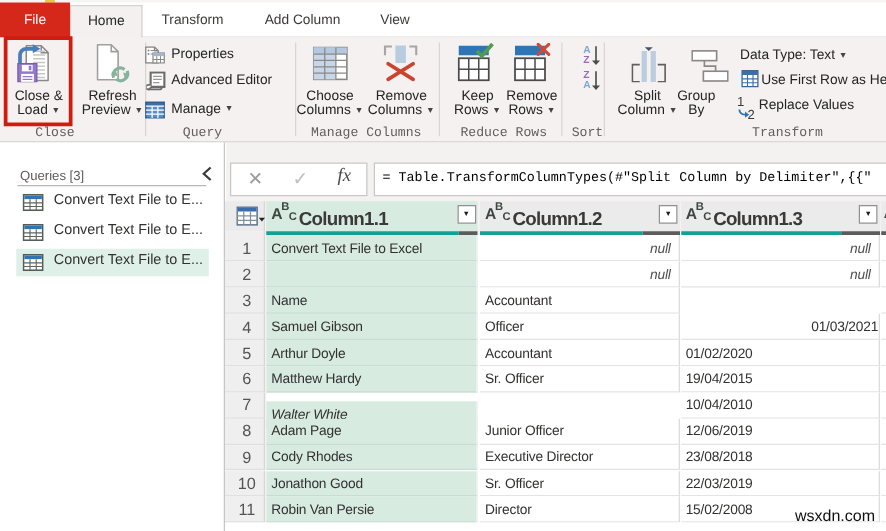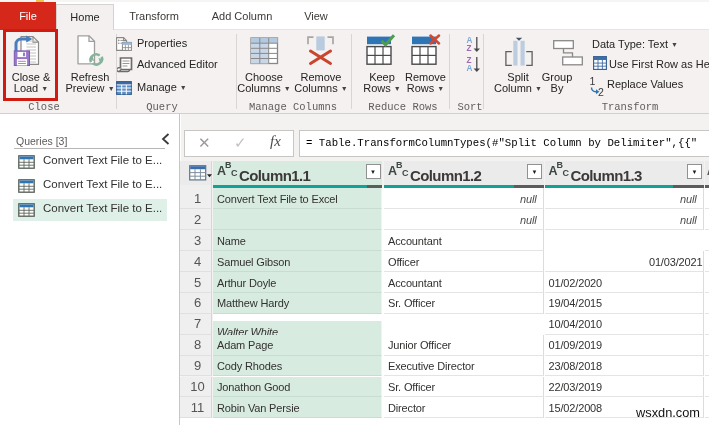--- a/index.html
+++ b/index.html
@@ -409,21 +409,21 @@
 <div class="cell" style="left:384px;top:292.9px;width:159.5px;height:20.900000000000034px;">Sr. Officer</div>
 <div class="cell" style="left:544.5px;top:292.9px;width:159px;height:20.900000000000034px;">19/04/2015</div>
 <div class="cell" style="left:705px;top:292.9px;width:4px;height:20.900000000000034px;border-right:none;"></div>
 <div class="rn" style="left:180px;top:313.8px;width:32px;height:20.899999999999977px;">7</div>
 <div class="cell c1" style="left:213px;top:321px;width:169px;height:20.899999999999977px;font-style:italic;">Walter White</div>
 <div class="cell" style="left:544.5px;top:313.8px;width:159px;height:20.899999999999977px;">10/04/2010</div>
 <div class="cell" style="left:705px;top:313.8px;width:4px;height:20.899999999999977px;border-right:none;"></div>
 <div class="rn" style="left:180px;top:334.7px;width:32px;height:20.900000000000034px;">8</div>
 <div class="cell c1" style="left:213px;top:334.7px;width:169px;height:20.900000000000034px;">Adam Page</div>
 <div class="cell" style="left:384px;top:334.7px;width:159.5px;height:20.900000000000034px;">Junior Officer</div>
-<div class="cell" style="left:544.5px;top:334.7px;width:159px;height:20.900000000000034px;">01/09/2019</div>
+<div class="cell" style="left:544.5px;top:334.7px;width:159px;height:20.900000000000034px;">12/06/2019</div>
 <div class="cell" style="left:705px;top:334.7px;width:4px;height:20.900000000000034px;border-right:none;"></div>
 <div class="rn" style="left:180px;top:355.6px;width:32px;height:20.899999999999977px;">9</div>
 <div class="cell c1" style="left:213px;top:355.6px;width:169px;height:20.899999999999977px;">Cody Rhodes</div>
 <div class="cell" style="left:384px;top:355.6px;width:159.5px;height:20.899999999999977px;">Executive Director</div>
 <div class="cell" style="left:544.5px;top:355.6px;width:159px;height:20.899999999999977px;">23/08/2018</div>
 <div class="cell" style="left:705px;top:355.6px;width:4px;height:20.899999999999977px;border-right:none;"></div>
 <div class="rn" style="left:180px;top:376.5px;width:32px;height:20.899999999999977px;">10</div>
 <div class="cell c1" style="left:213px;top:376.5px;width:169px;height:20.899999999999977px;">Jonathon Good</div>
 <div class="cell" style="left:384px;top:376.5px;width:159.5px;height:20.899999999999977px;">Sr. Officer</div>
 <div class="cell" style="left:544.5px;top:376.5px;width:159px;height:20.899999999999977px;">22/03/2019</div>

